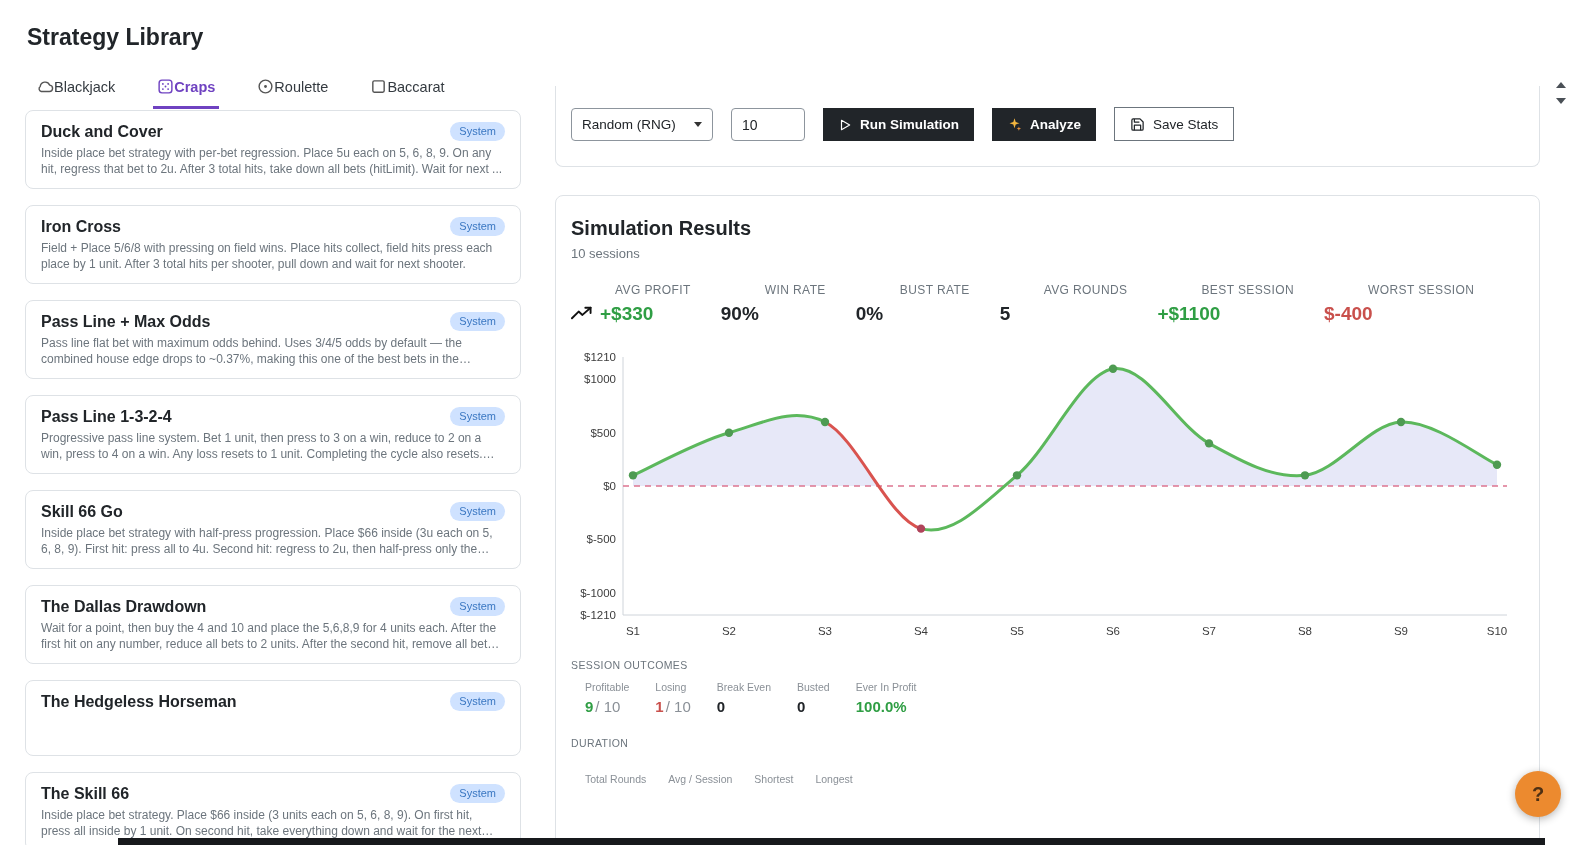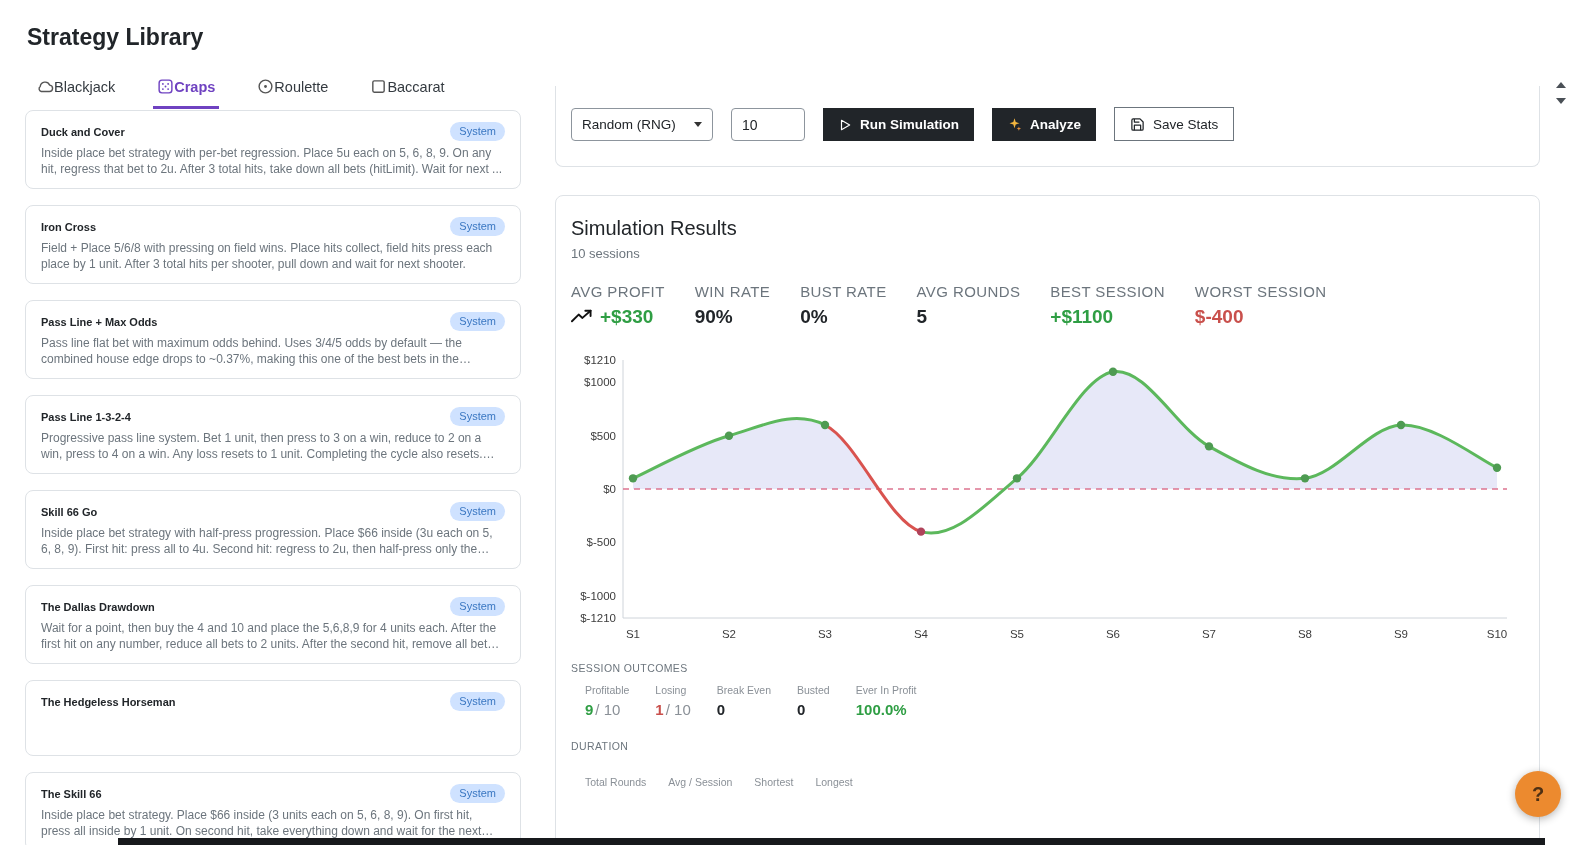--- a/index.html
+++ b/index.html
@@ -16,21 +16,21 @@
          padding:6px 4px 11px 4px; cursor:pointer; border-bottom:3px solid transparent; }
   .tab.active { color:#6f42c1; font-weight:700; border-bottom-color:#6f42c1; }
   .tab-icon { display:flex; align-items:center; }
 
   
   .strategy-list { position:absolute; left:25px; top:110px; width:496px; height:735px;
                    overflow:hidden; display:flex; flex-direction:column; gap:16px; }
   .card { border:1px solid #dee2e6; border-radius:8px; padding:11px 15px; min-height:76px;
           background:#fff; flex:0 0 auto; }
   .card-head { display:flex; justify-content:space-between; align-items:center; }
-  .card-title { font-size:11px; font-weight:700; line-height:18px; }
+  .card-title { font-size:16px; font-weight:700; line-height:18px; }
   .badge { background:#cfe2ff; color:#3a77c2; font-size:11px; line-height:11px;
            padding:4px 9px; border-radius:10px; white-space:nowrap; }
   .card-desc { margin-top:4px; font-size:12px; color:#6c757d; line-height:16px;
                display:-webkit-box; -webkit-line-clamp:2; -webkit-box-orient:vertical; overflow:hidden; }
 
   
   .controls-card { position:absolute; left:555px; top:86px; width:985px; height:81px;
                    border:1px solid #dee2e6; border-top:none; border-radius:0 0 8px 8px; }
   .controls { position:absolute; left:15px; top:21px; display:flex; gap:18px; align-items:flex-end; }
   .select-box { width:142px; height:33px; border:1px solid #8d959d; border-radius:4px;
@@ -43,24 +43,24 @@
   .btn { height:33px; border-radius:0; display:flex; align-items:center; gap:8px;
          padding:16px 15px; font-size:13.5px; font-weight:600; cursor:pointer; border:none;
          font-family:inherit; }
   .btn.dark { background:#212529; color:#fff; }
   .btn.light { background:#fff; color:#212529; border:1px solid #6c757d; font-weight:400; }
   .bicon { display:flex; align-items:center; }
 
   
   .results-card { position:absolute; left:555px; top:195px; width:985px; height:700px;
                   border:1px solid #dee2e6; border-radius:8px; padding:20px 15px 0 15px; background:#fff; }
-  .results-title { font-size:20px; font-weight:400; line-height:24px; }
+  .results-title { font-size:20px; font-weight:700; line-height:24px; }
   .results-subtitle { margin-top:6px; font-size:13px; color:#6c757d; }
   .stats-row { margin-top:22px; display:flex; gap:30px; align-items:flex-start; }
-  .stat-label { font-size:15px; letter-spacing:.4px; color:#6c757d; }
+  .stat-label { font-size:12px; letter-spacing:.4px; color:#6c757d;margin-left:44px; }
   .stat-value { margin-top:6px; font-size:19px; font-weight:700; display:flex; align-items:center; gap:8px; }
   .val-green { color:#2f9e44; } .val-red { color:#c9504c; } .val-dark { color:#212529; }
 
   .chart-wrap { margin-top:18px; }
 
   .section-heading { font-size:10.5px; letter-spacing:.4px; color:#6c757d; margin-top:12px; }
   .outcomes-row { margin-top:10px; padding-left:14px; display:flex; gap:26px; }
   .outcome-label { font-size:10.5px; color:#8a9097; }
   .outcome-value { margin-top:5px; font-size:15px; font-weight:700; }
   .outcome-suffix { font-size:15px; font-weight:400; color:#8a9097; margin-left:2px; }

